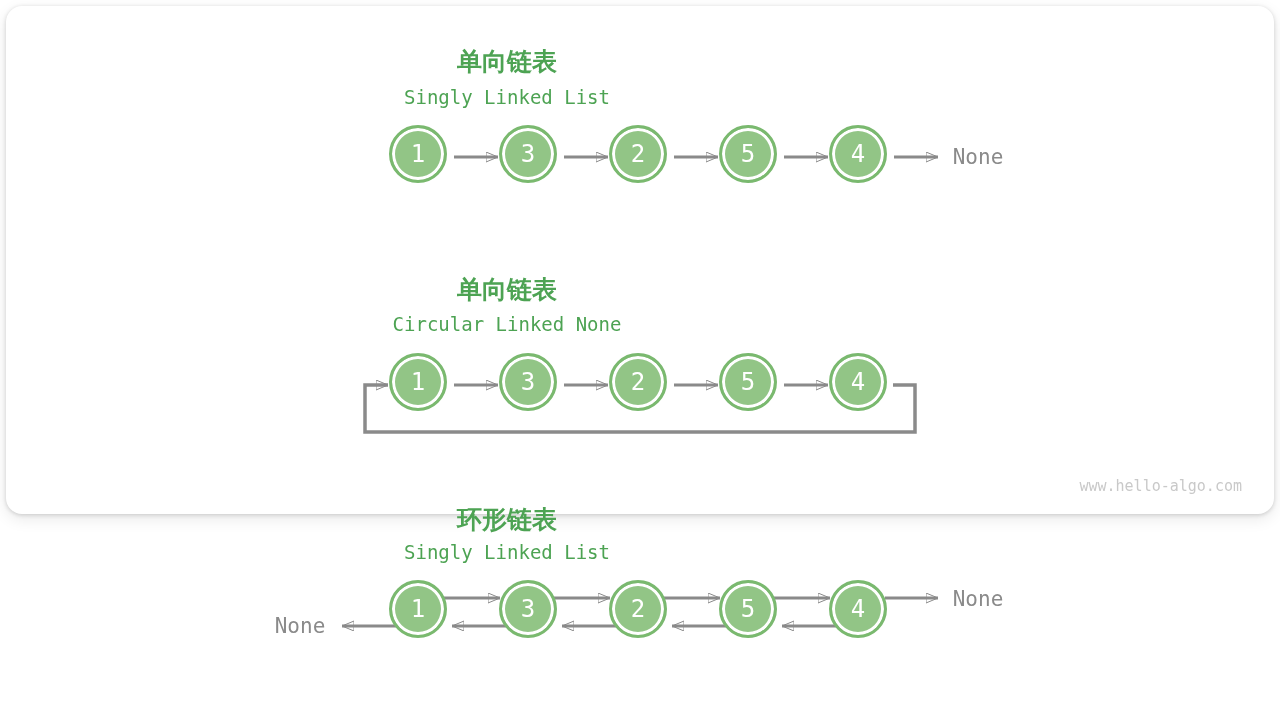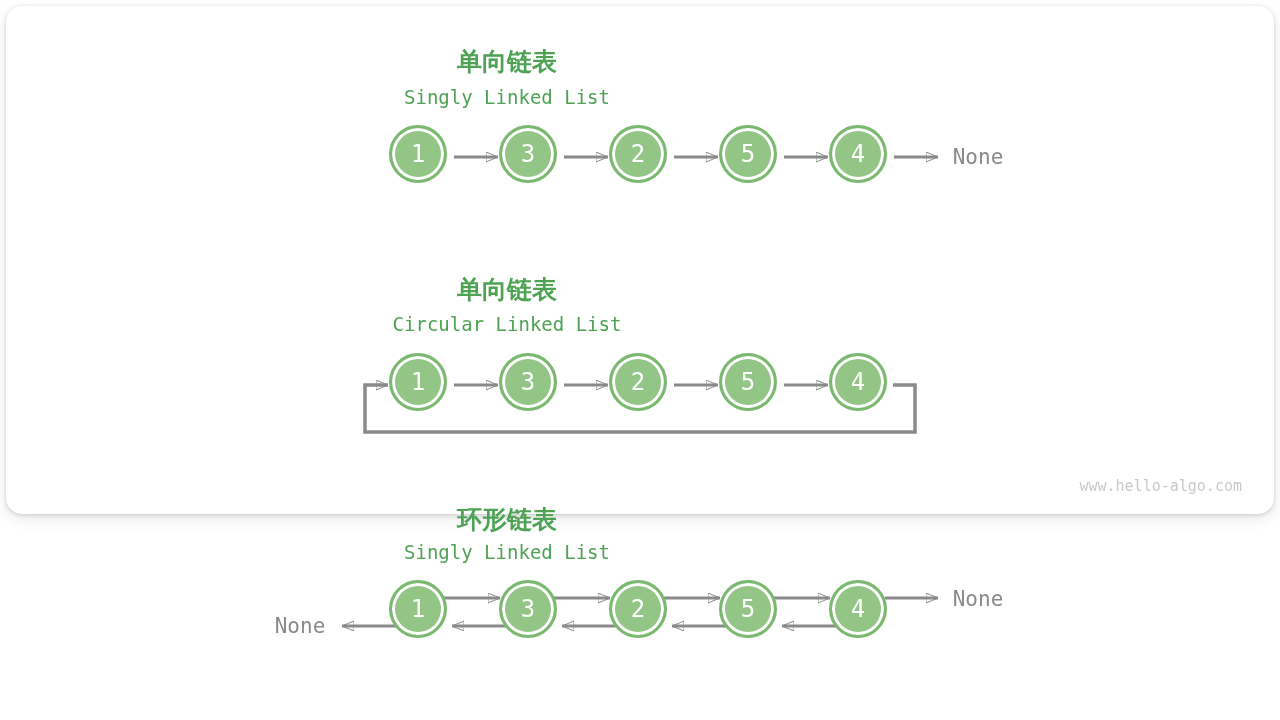--- a/index.html
+++ b/index.html
@@ -97,21 +97,21 @@
   <div class="node" style="left:719px;top:125px;">
       <span>5</span>
     </div>
   <div class="node" style="left:829px;top:125px;">
       <span>4</span>
     </div>
 
   <div class="none-label" style="left:978px;top:157px;">None</div>
 
   <div class="sec-title" style="top:275px;">单向链表</div>
-  <div class="sec-sub" style="top:312px;">Circular Linked List</div>
+  <div class="sec-sub" style="top:312px;">Circular Linked None</div>
 
   <div class="node" style="left:389px;top:353px;">
       <span>1</span>
     </div>
   <div class="node" style="left:499px;top:353px;">
       <span>3</span>
     </div>
   <div class="node" style="left:609px;top:353px;">
       <span>2</span>
     </div>

